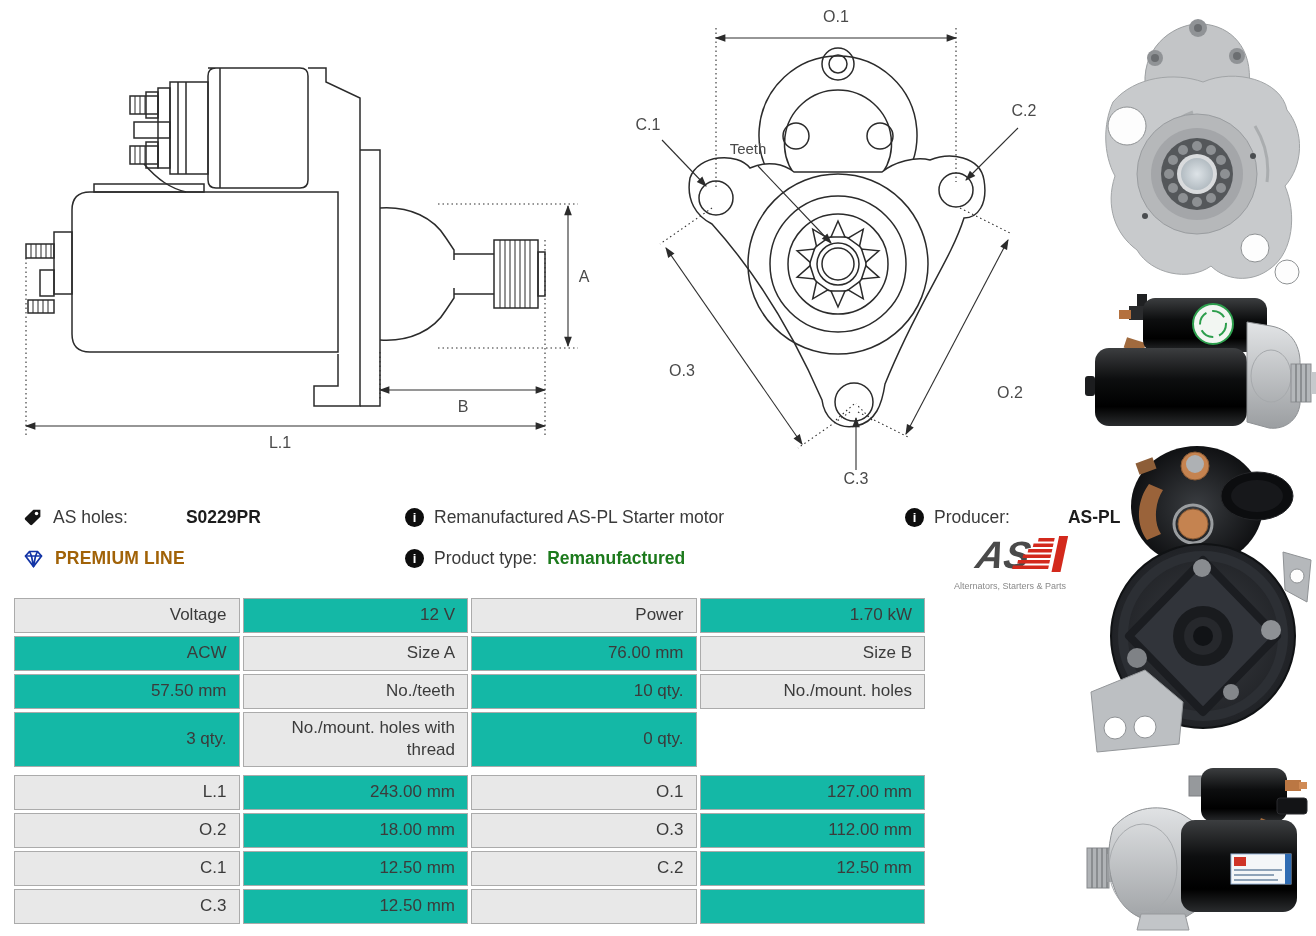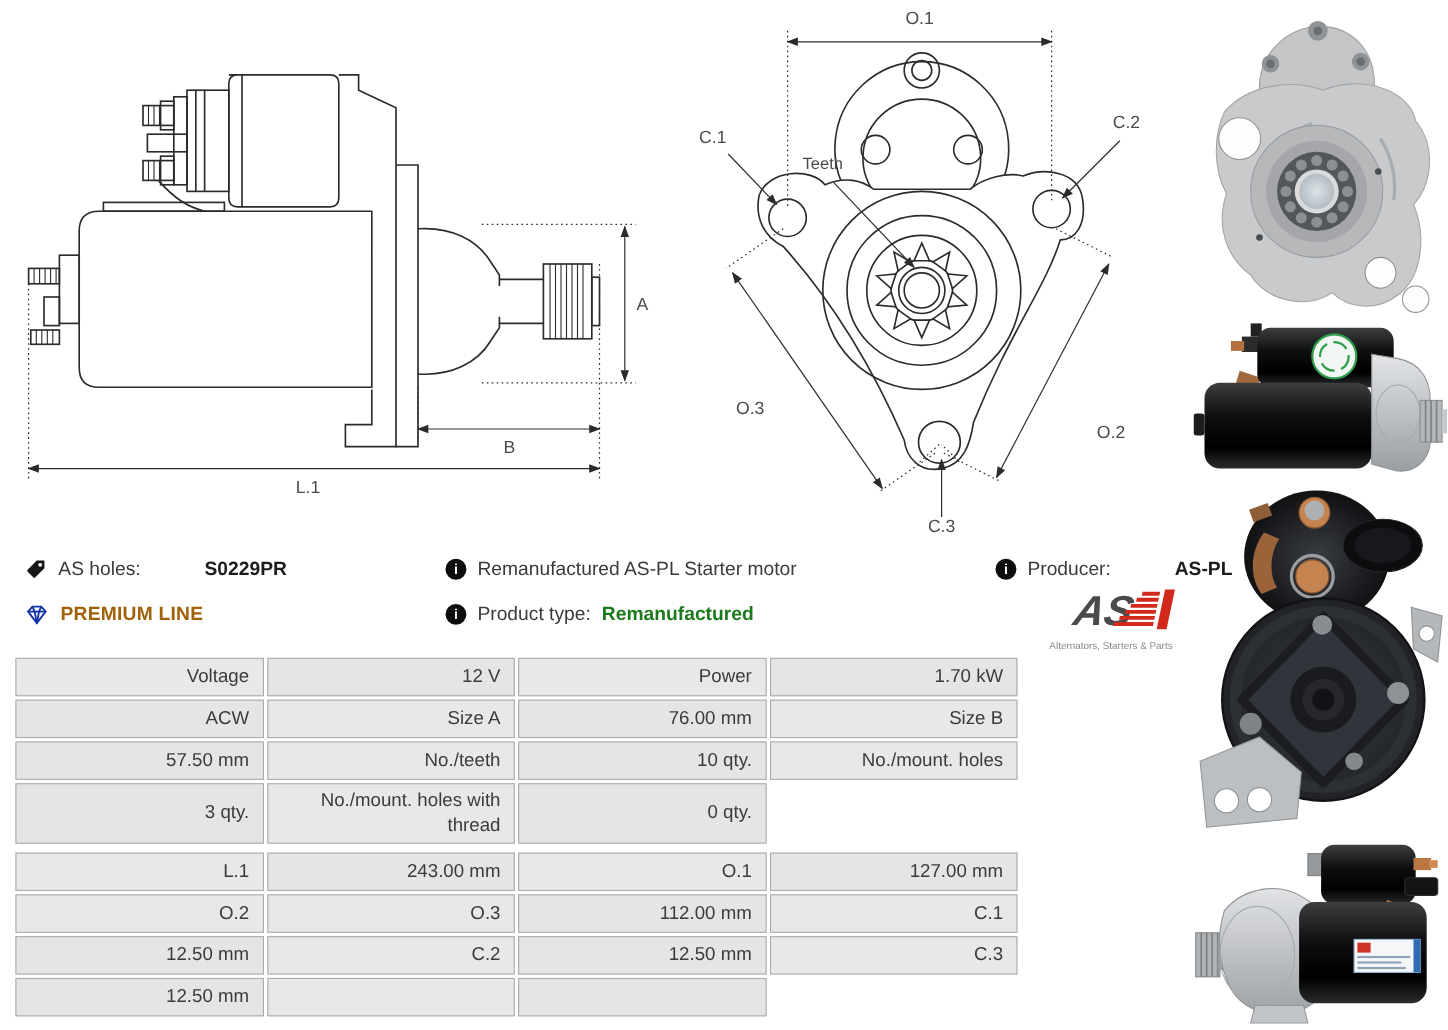--- a/index.html
+++ b/index.html
@@ -38,21 +38,21 @@
   .as-logo { position:absolute; left:948px; top:532px; width:124px; text-align:center; }
   .as-logo-tagline { font-size:9px; color:#8a8a8a; margin-top:1px; white-space:nowrap; }
 
   .spec-table { position:absolute; left:14px; top:598px; width:911px; }
   .tgroup { display:grid; grid-template-columns:repeat(4,1fr); gap:3px;
             grid-auto-rows:minmax(35px,auto); }
   .tgroup + .tgroup { margin-top:8px; }
   .cell { border:1px solid #ababab; display:flex; align-items:center; justify-content:flex-end;
           font-size:17px; color:#3b3b3b; line-height:1.32; text-align:right; }
   .cell.lab { background:#e8e8e8; padding:4px 12px 4px 40px; }
-  .cell.val { background:#e5e5e5;    padding:4px 12px; }
+  .cell.val { background:#14b8a6;    padding:4px 12px; }
 </style>
 </head>
 <body>
 
 <div class="page">
 
   <div class="drawing" id="side-view">
     <svg width="586" height="460" viewBox="0 0 586 460">
       <defs>
         <marker id="s-ae" markerWidth="11" markerHeight="8" refX="9" refY="4" orient="auto">
@@ -416,20 +416,21 @@
       <div class="cell val">0 qty.</div>
     </div>
 
     <div class="tgroup">
       <div class="cell lab">L.1</div>
       <div class="cell val">243.00 mm</div>
       <div class="cell lab">O.1</div>
       <div class="cell val">127.00 mm</div>
 
       <div class="cell lab">O.2</div>
+      <div class="cell val">18.00 mm</div>
       <div class="cell lab">O.3</div>
       <div class="cell val">112.00 mm</div>
 
       <div class="cell lab">C.1</div>
       <div class="cell val">12.50 mm</div>
       <div class="cell lab">C.2</div>
       <div class="cell val">12.50 mm</div>
 
       <div class="cell lab">C.3</div>
       <div class="cell val">12.50 mm</div>

